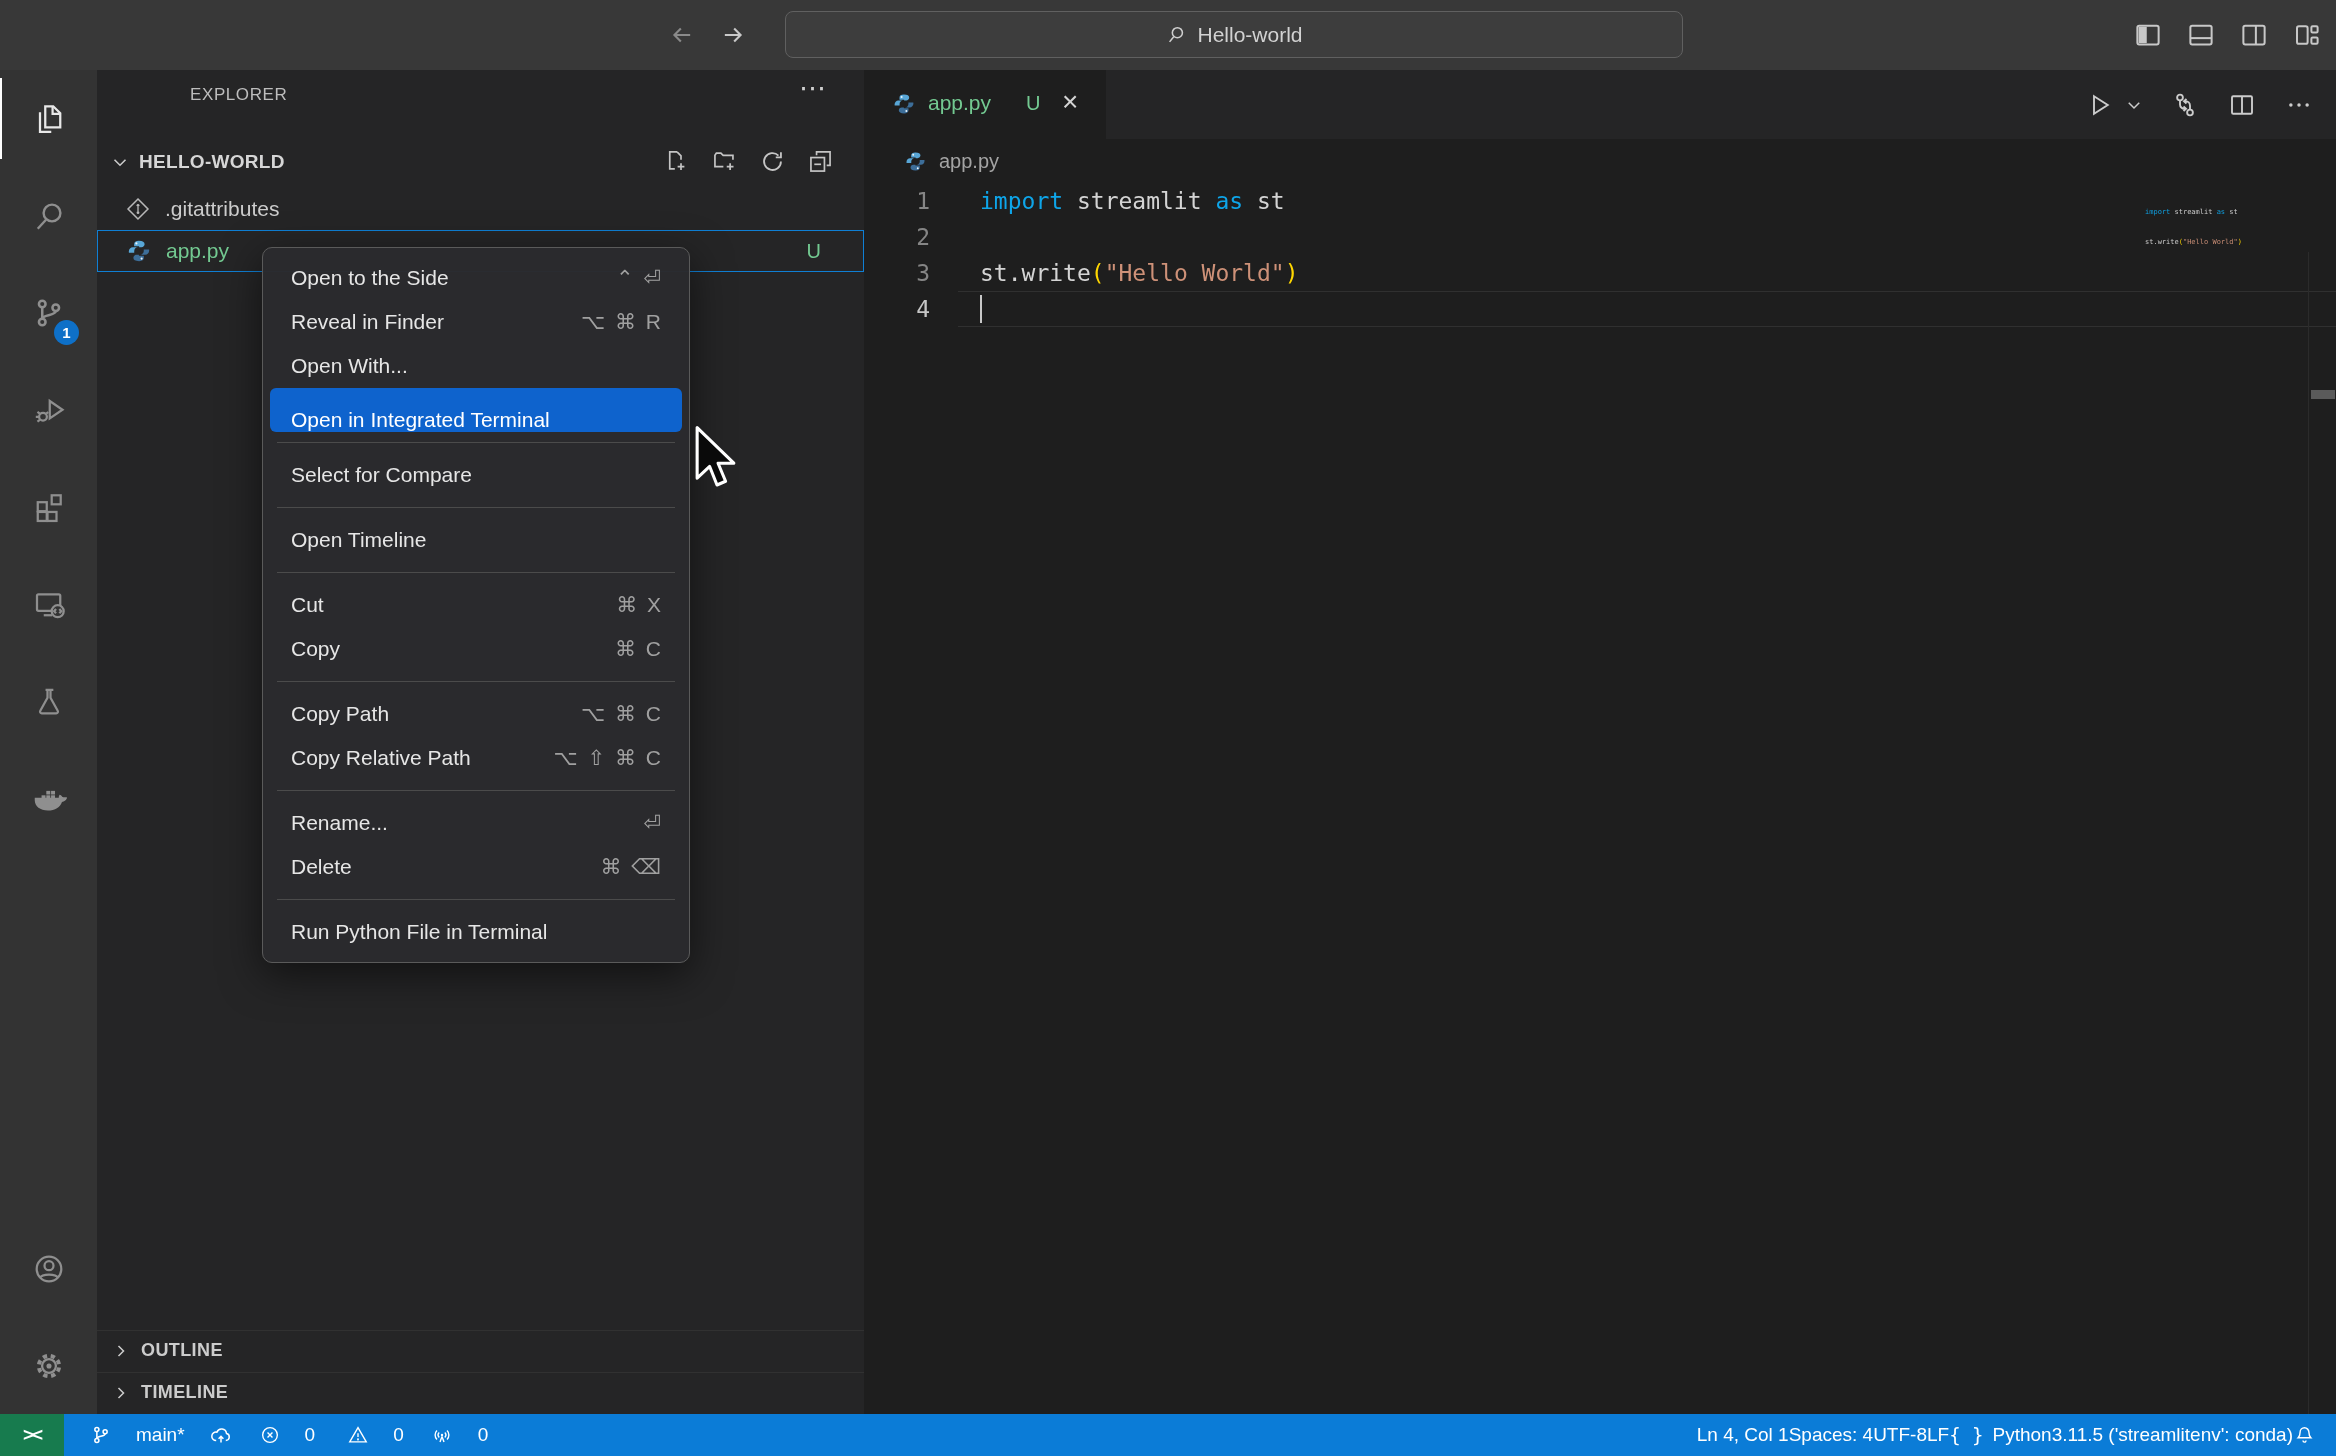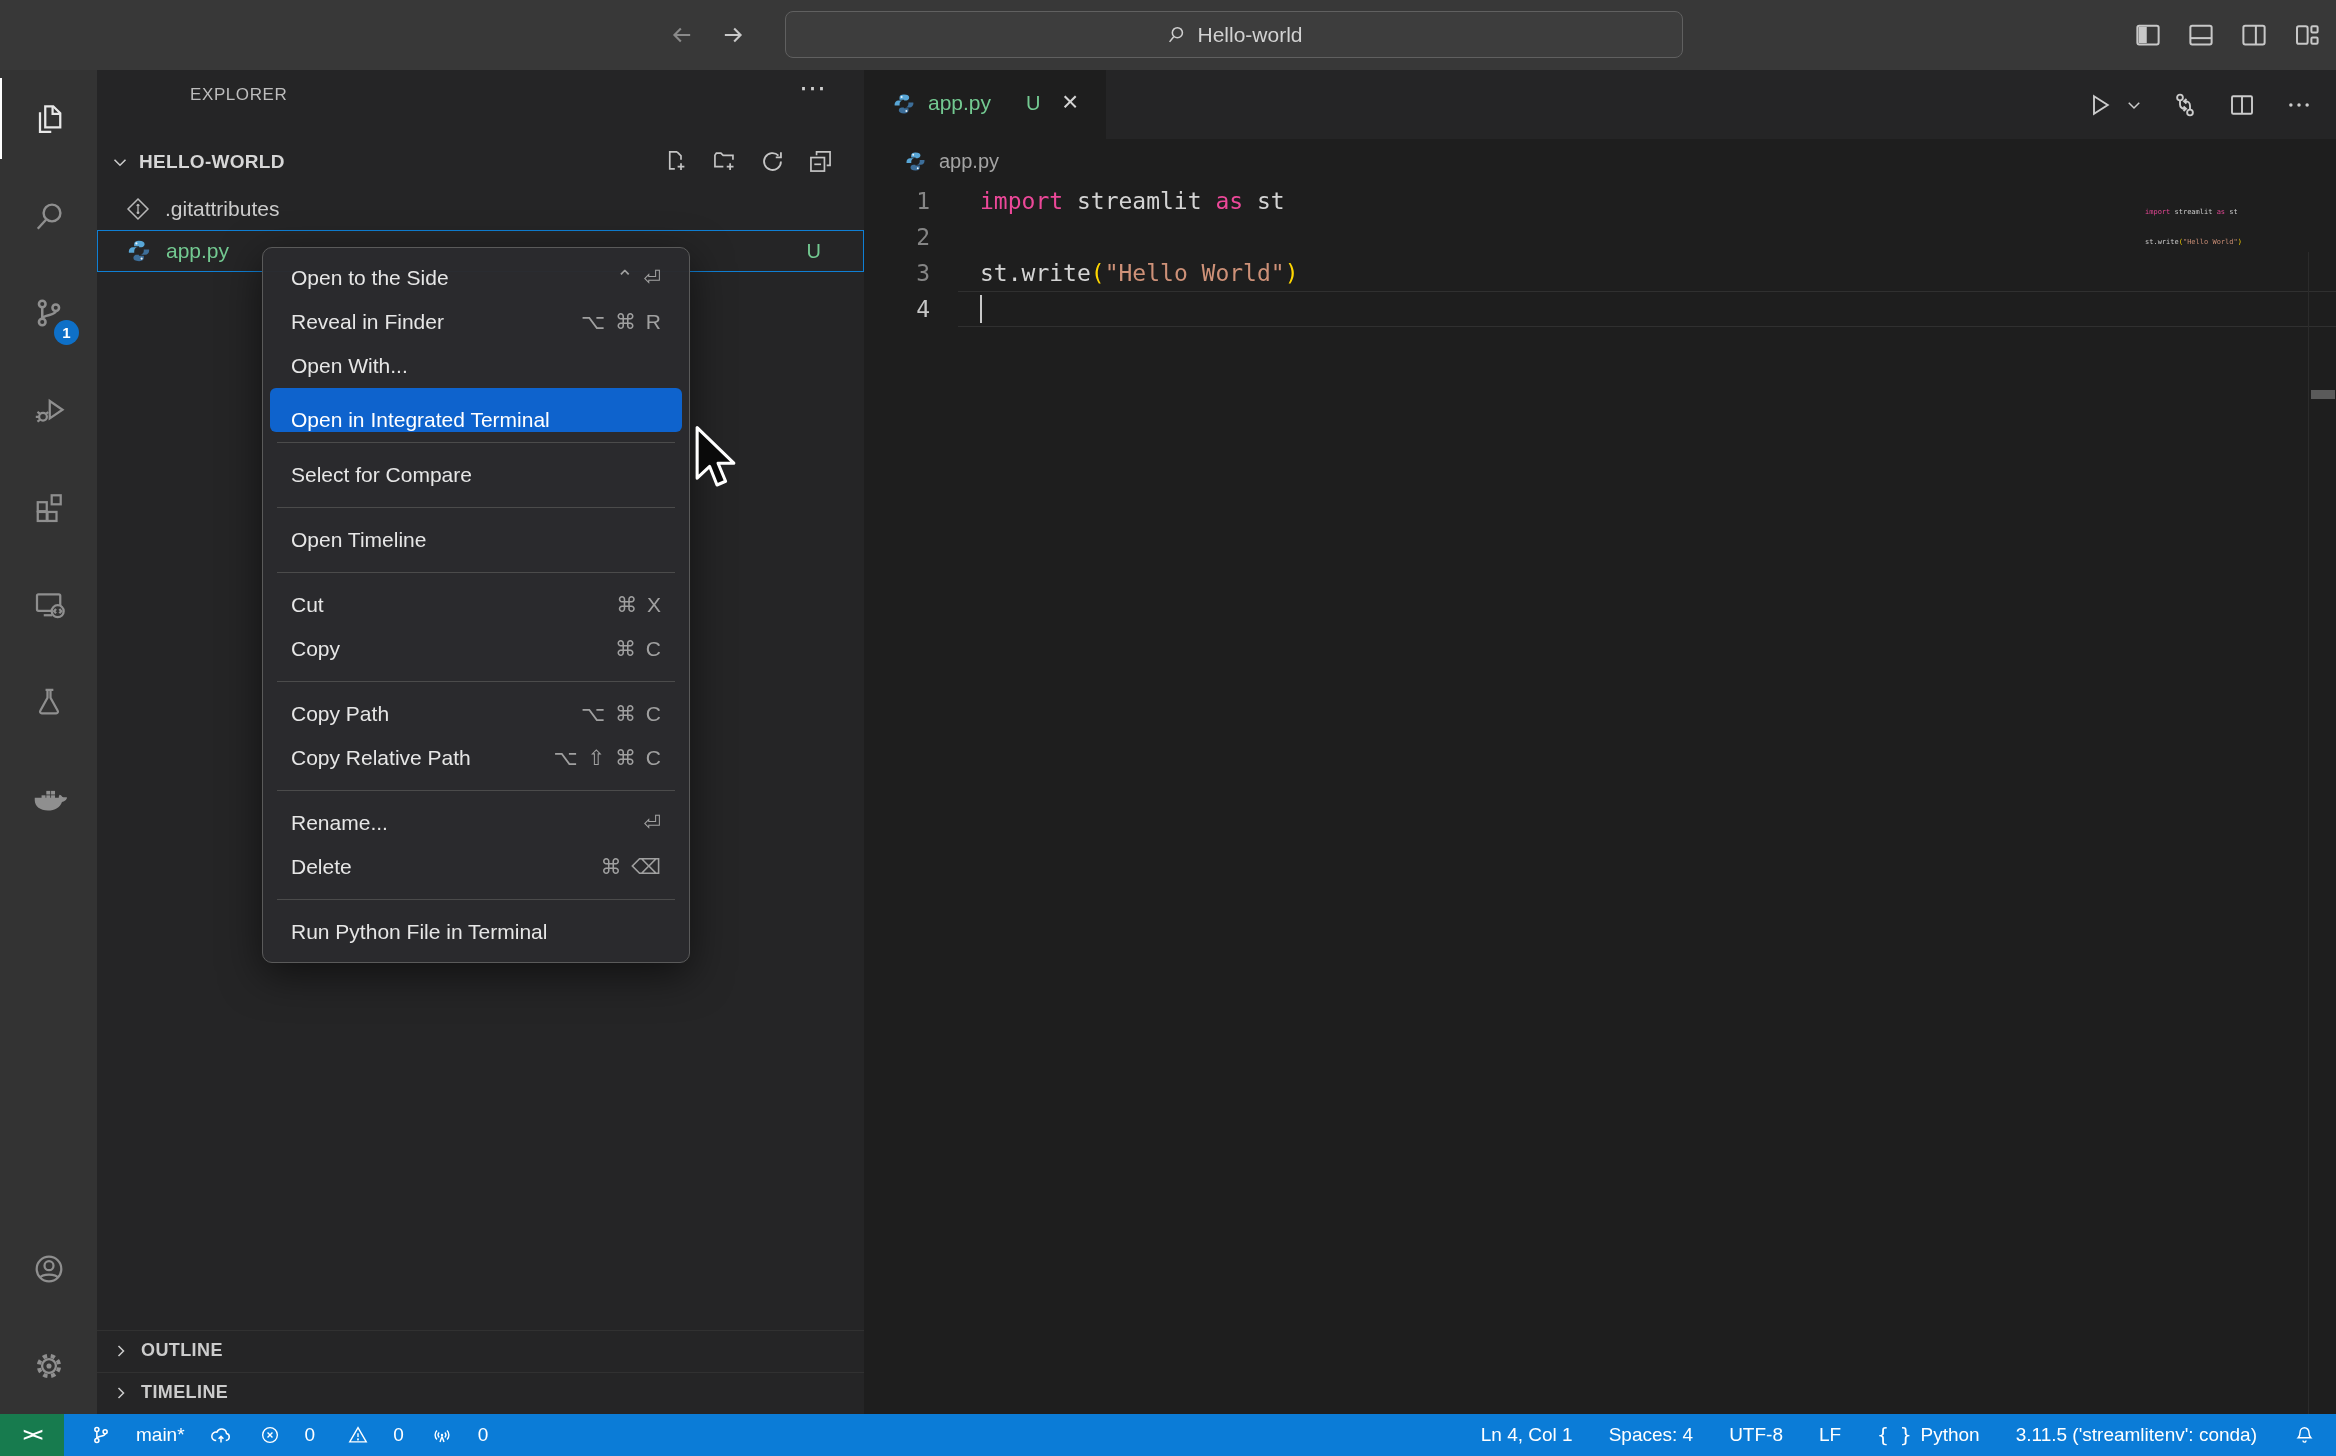--- a/index.html
+++ b/index.html
@@ -58,36 +58,36 @@
   .ea-icon { display:flex; align-items:center; justify-content:center; }
   .breadcrumb { position:absolute; left:0; top:69px; width:1472px; height:44px; display:flex; align-items:center; }
   .bc-icon { margin-left:40px; }
   .bc-label { margin-left:12px; font-size:20px; color:#a3a3a3; }
   .codearea { position:absolute; left:0; top:113px; width:1472px; bottom:0;
               font-family:"DejaVu Sans Mono", monospace; font-size:23px; }
   .code-line { position:absolute; left:0; width:1460px; height:36px; line-height:36px; }
   .gutter-num { position:absolute; left:0; width:66px; text-align:right; color:#858585; }
   .gutter-num.active { color:#c6c6c6; }
   .code-text { position:absolute; left:116px; white-space:pre; }
-  .tk-kw { color:#ec4899; } .tk-fg { color:#d4d4d4; } .tk-br { color:#ffd700; } .tk-str { color:#ce9178; }
+  .tk-kw { color:#0ea5e9; } .tk-fg { color:#d4d4d4; } .tk-br { color:#ffd700; } .tk-str { color:#ce9178; }
   .cur-line-box { position:absolute; left:94px; top:108px; width:2186px; height:36px;
                   border-top:1px solid #303030; border-bottom:1px solid #303030; }
   .cursor-bar { position:absolute; left:116px; top:112px; width:2px; height:28px; background:#c8c8c8; }
   .minimap { position:absolute; left:1281px; top:4px; font-family:"DejaVu Sans Mono", monospace;
              font-size:7px; line-height:10px; white-space:pre; opacity:.95; }
   .ruler-line { position:absolute; left:1444px; top:69px; bottom:0; width:1px; background:#2b2b2b; }
   .ruler-thumb { position:absolute; left:1447px; top:207px; width:24px; height:9px; background:#5a5a5a; }
 
   
   .statusbar { position:absolute; left:0; bottom:0; width:2336px; height:42px; background:#0b7cd7;
                display:flex; align-items:center; color:#ffffff; font-size:19px; }
   .sb-remote { width:64px; height:42px; background:#177b4e; display:flex; align-items:center; justify-content:center;
                font-weight:bold; font-size:19px; letter-spacing:-2px; }
   .sb-group { display:flex; align-items:center; gap:24px; margin-left:26px; }
-  .sb-right { margin-left:auto; display:flex; align-items:center; gap:36px; padding-right:20px; }
+  .sb-right { margin-left:auto; display:flex; align-items:center; padding-right:20px; }
   .sb-item { display:flex; align-items:center; gap:9px; }
   .sb-braces { font-family:"DejaVu Sans Mono", monospace; font-size:19px; }
 
   
   .ctxmenu { position:absolute; left:262px; top:247px; width:428px; background:rgba(43,43,46,.98);
              border:1px solid #5a5a5a; border-radius:10px; padding:8px 0;
              box-shadow:0 12px 40px rgba(0,0,0,.55); z-index:50; }
   .mi { position:relative; height:44px; display:flex; align-items:center; padding:0 26px 0 28px;
         font-size:21px; color:#e6e6e6; }
   .mi-label { flex:1; }

